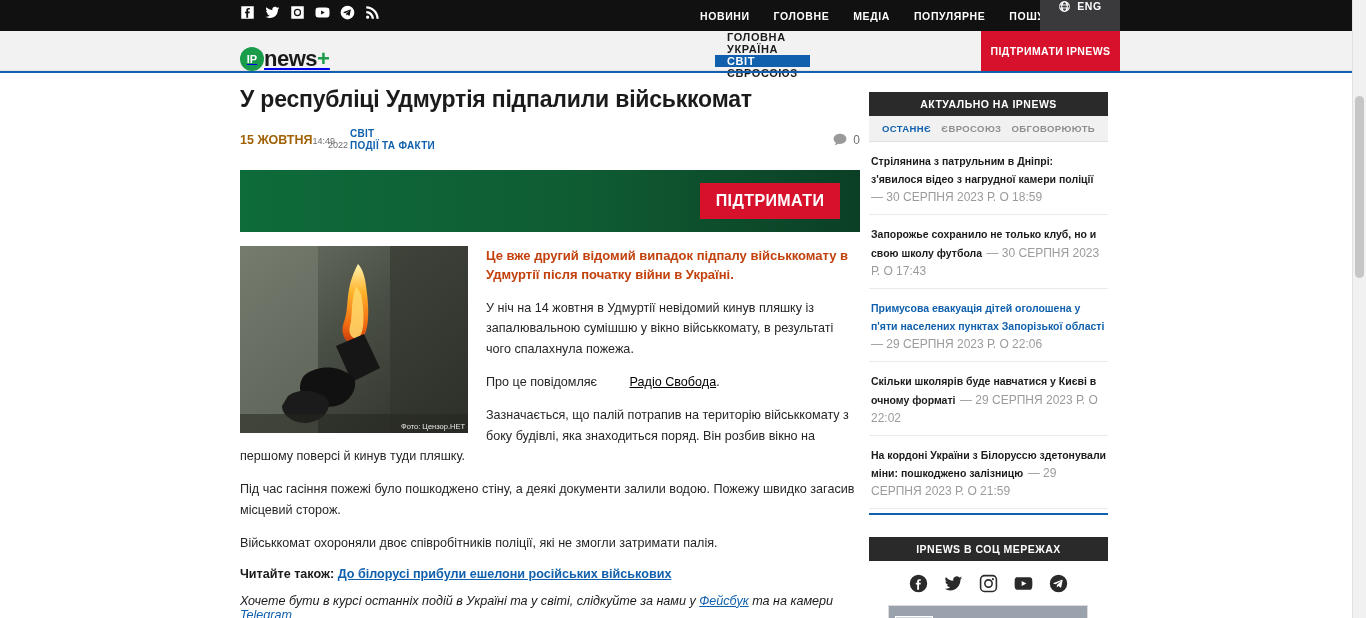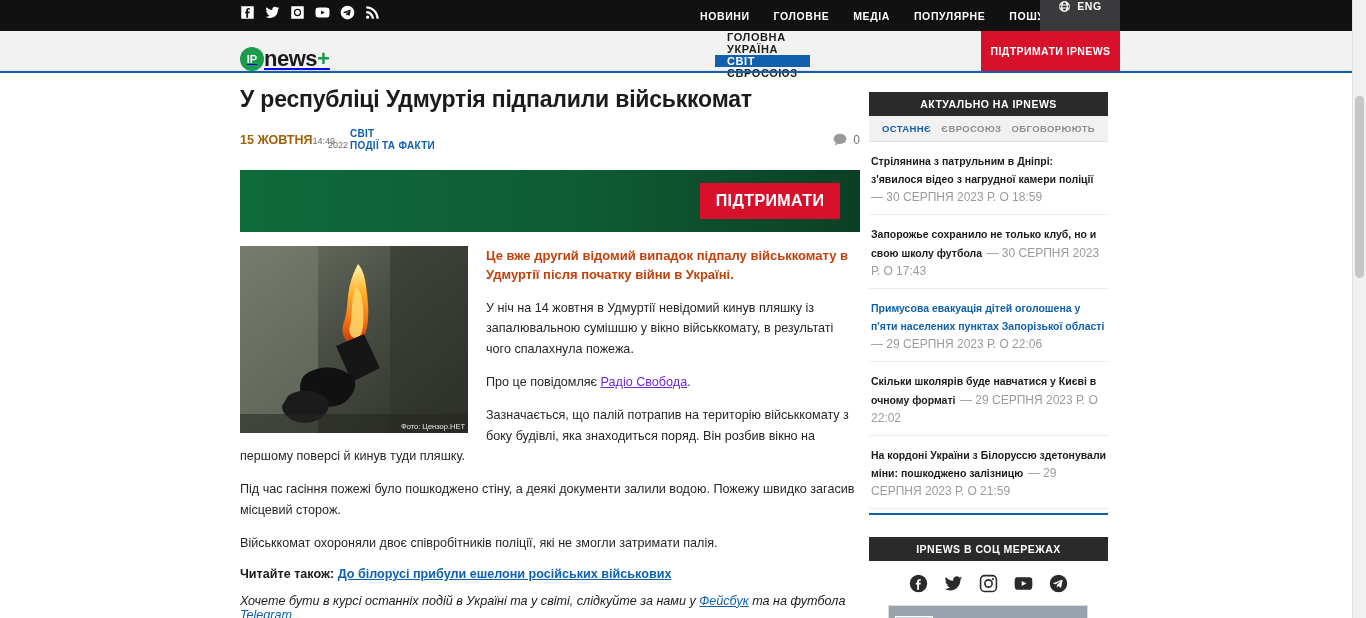--- a/index.html
+++ b/index.html
@@ -110,21 +110,21 @@
     float:left; width:228px; height:187px; margin:0 18px 6px 0; position:relative; overflow:hidden;
     background:#4b4f46;
   }
   .fig-caption {
     position:absolute; right:3px; bottom:2px; color:#e8e8e8; font-size:7.5px;
   }
   .lead {
     font-size:13px; line-height:1.5; font-weight:700; color:#c2410c; margin:0 0 13px 0;
   }
   p.para { font-size:12.6px; line-height:1.62; color:#262626; margin:0 0 13px 0; }
-  p.para a { color:#6d28d9; text-decoration:underline; }
+  p.para a { color:#000000; text-decoration:underline;margin-left:29px; }
   .clearfix::after { content:""; display:block; clear:both; }
   .also { font-size:12.6px; color:#1b1b1b; font-weight:700; margin:6px 0 13px 0; }
   .also a { color:#1060ad; text-decoration:underline; font-weight:700; }
   .follow { font-size:12.6px; font-style:italic; color:#1b1b1b; margin:0 0 22px 0; }
   .follow a { color:#1060ad; text-decoration:underline; }
 
   
   .sidebar { position:absolute; left:869px; top:92px; width:239px; }
   .side-head {
     height:24px; background:#2a2a2a; color:#fff; font-size:10.5px; font-weight:700;
@@ -310,21 +310,21 @@
 
     <p class="para">Під час гасіння пожежі було пошкоджено стіну, а деякі документи залили водою. Пожежу швидко загасив місцевий сторож.</p>
     <p class="para">Військкомат охороняли двоє співробітників поліції, які не змогли затримати палія.</p>
 
     <p class="also">
       <span>Читайте також:</span>
       <a href="#">До білорусі прибули ешелони російських військових</a>
     </p>
 
     <p class="follow">
-      <span>Хочете бути в курсі останніх подій в Україні та у світі, слідкуйте за нами у </span><a href="#">Фейсбук</a><span> та на футбола </span><a href="#">Telegram</a>
+      <span>Хочете бути в курсі останніх подій в Україні та у світі, слідкуйте за нами у </span><a href="#">Фейсбук</a><span> та на камери </span><a href="#">Telegram</a>
     </p>
 
   </div>
 
   <div class="sidebar">
     <div class="side-head">АКТУАЛЬНО НА IPNEWS</div>
     <div class="side-tabs">
       <span class="active">ОСТАННЄ</span>
       <span>ЄВРОСОЮЗ</span>
       <span>ОБГОВОРЮЮТЬ</span>

